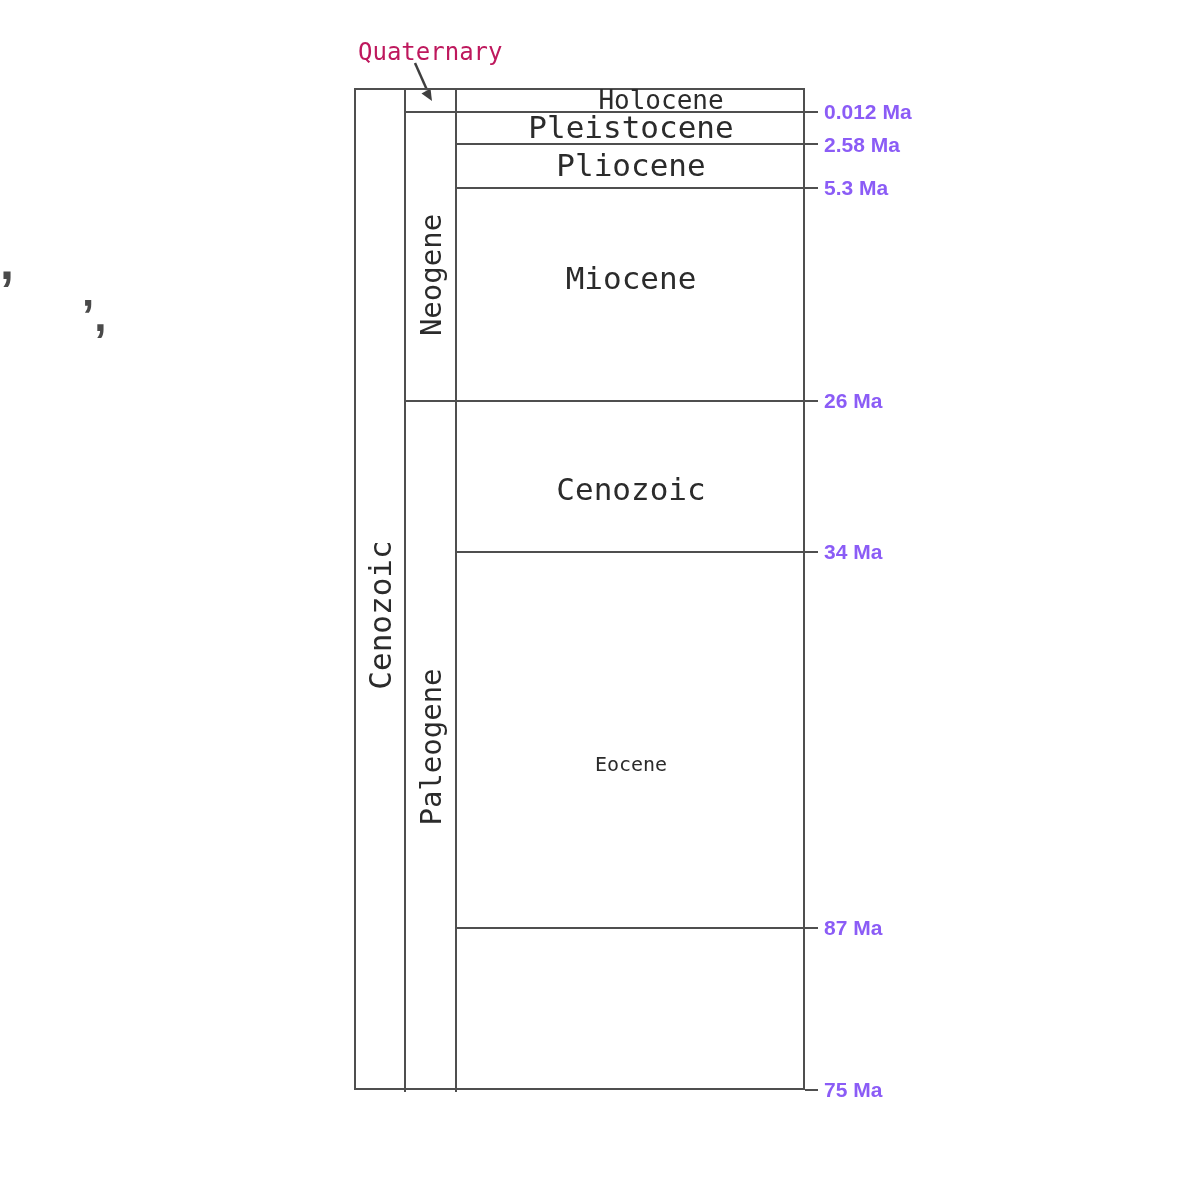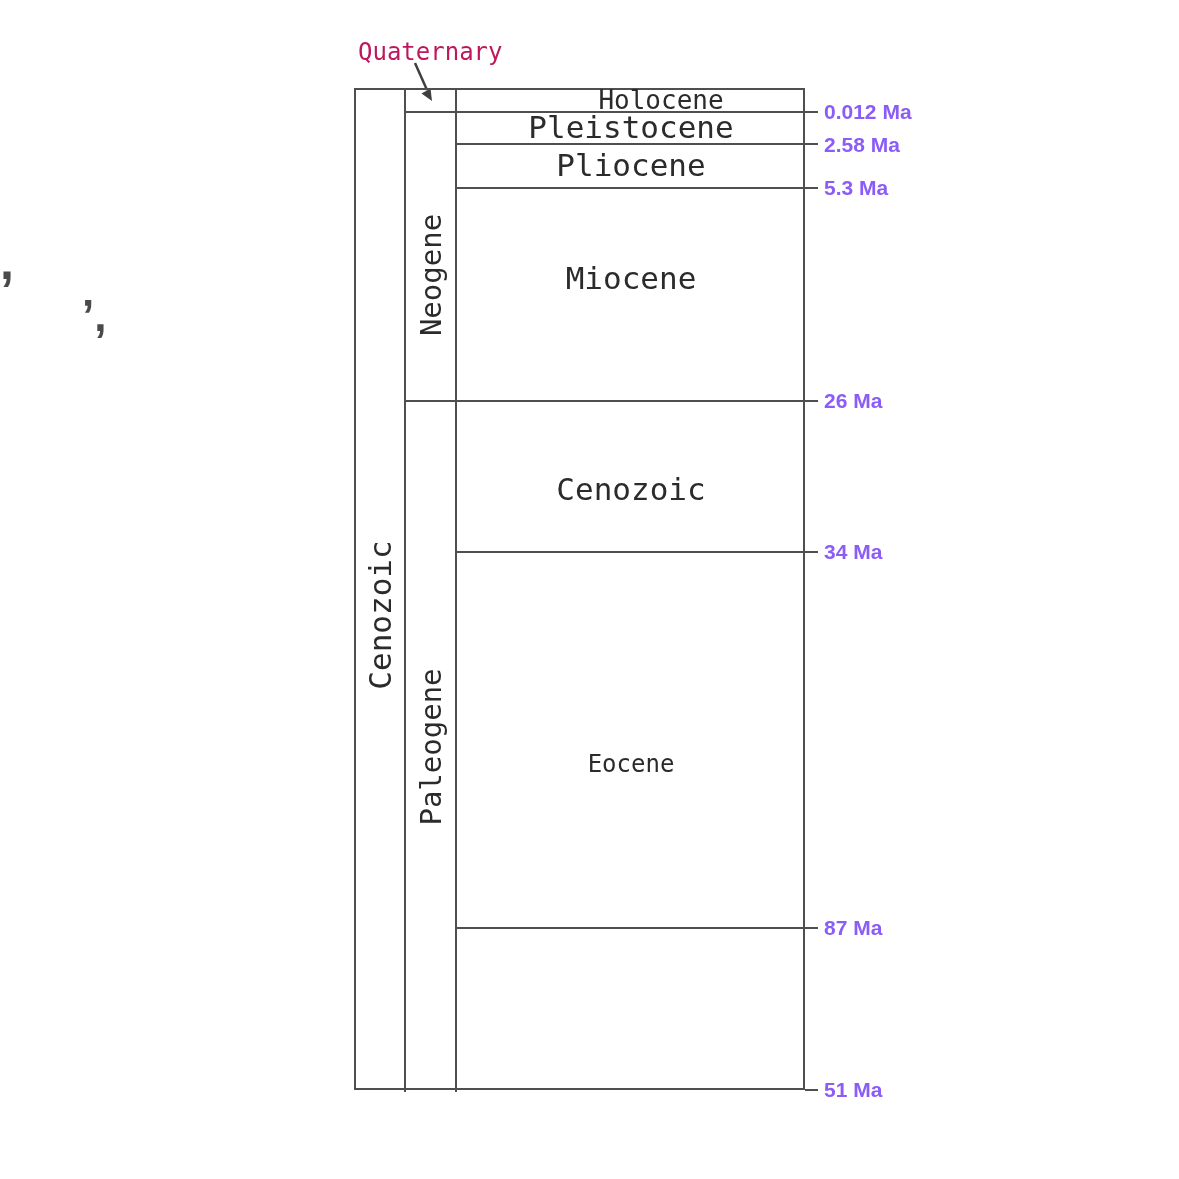--- a/index.html
+++ b/index.html
@@ -35,21 +35,21 @@
   .epoch {
     left: 456px; width: 350px; text-align: center;
     transform: translateY(-50%);
     color: #2b2b2b; white-space: nowrap;
   }
   .ep-holocene    { top: 100px; font-size: 26px; padding-left: 30px; }
   .ep-pleistocene { top: 127px; font-size: 31px; }
   .ep-pliocene    { top: 165px; font-size: 31px; }
   .ep-miocene     { top: 278px; font-size: 31px; }
   .ep-oligocene   { top: 489px; font-size: 31px; }
-  .ep-eocene      { top: 764px; font-size: 24px; }
+  .ep-eocene      { top: 764px; font-size: 20px; }
 
   
   .vert {
     transform: translate(-50%, -50%) rotate(-90deg);
     transform-origin: center center;
     white-space: nowrap; color: #2b2b2b;
   }
   .era-cenozoic   { left: 380px; top: 615px; font-size: 31px; }
   .per-neogene    { left: 431px; top: 275px; font-size: 29px; }
   .per-paleogene  { left: 431px; top: 747px; font-size: 29px; }
@@ -116,15 +116,15 @@
   <span class="abs epoch ep-miocene">Miocene</span>
   <span class="abs epoch ep-oligocene">Cenozoic</span>
   <span class="abs epoch ep-eocene">Eocene</span>
 
   <span class="abs age age-0012">0.012 Ma</span>
   <span class="abs age age-258">2.58 Ma</span>
   <span class="abs age age-53">5.3 Ma</span>
   <span class="abs age age-23">26 Ma</span>
   <span class="abs age age-34">34 Ma</span>
   <span class="abs age age-56">87 Ma</span>
-  <span class="abs age age-66">51 Ma</span>
+  <span class="abs age age-66">75 Ma</span>
 
 </div>
 
 </body></html>

